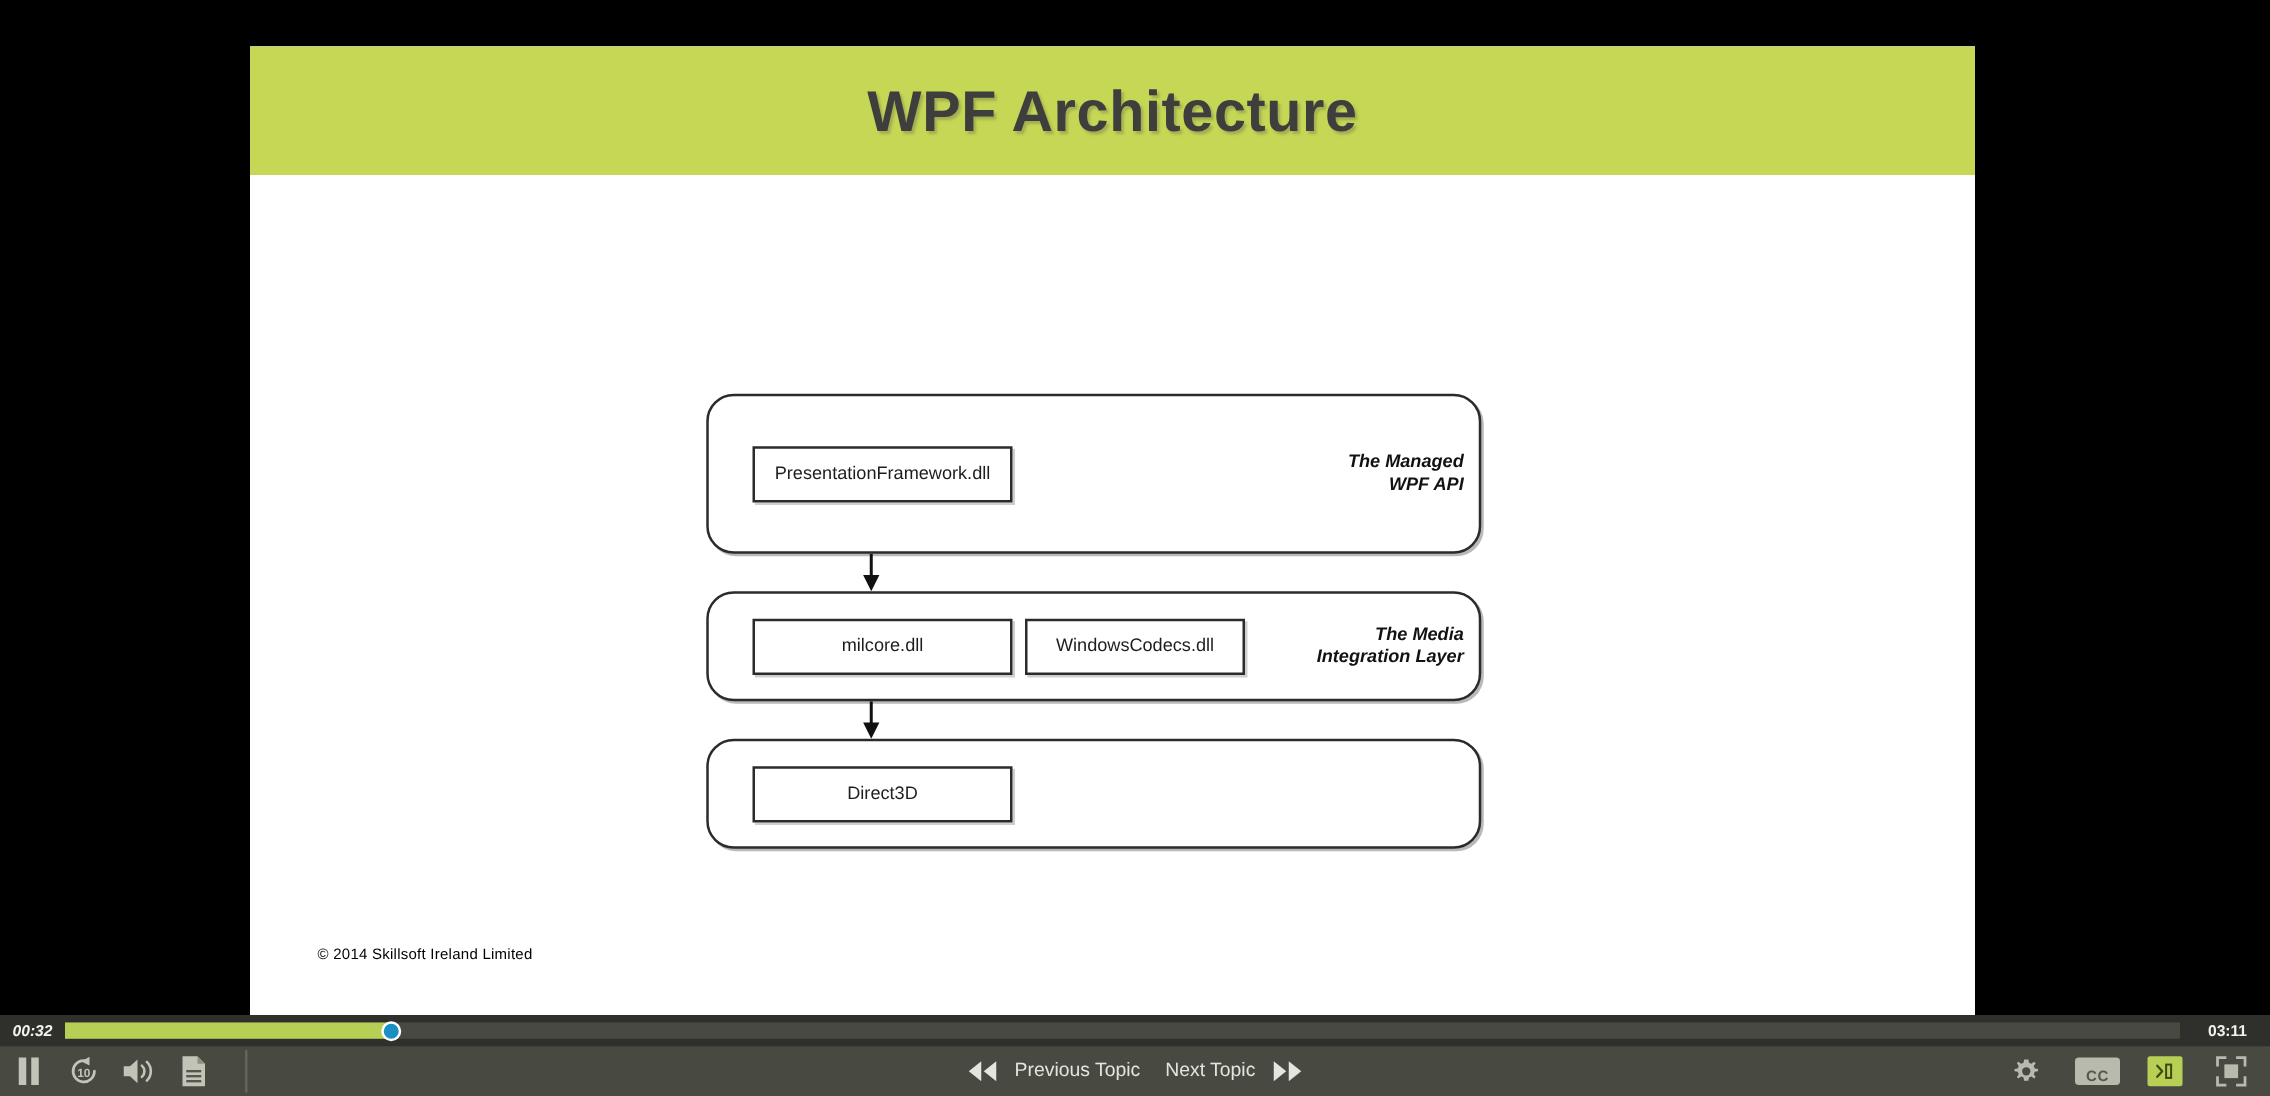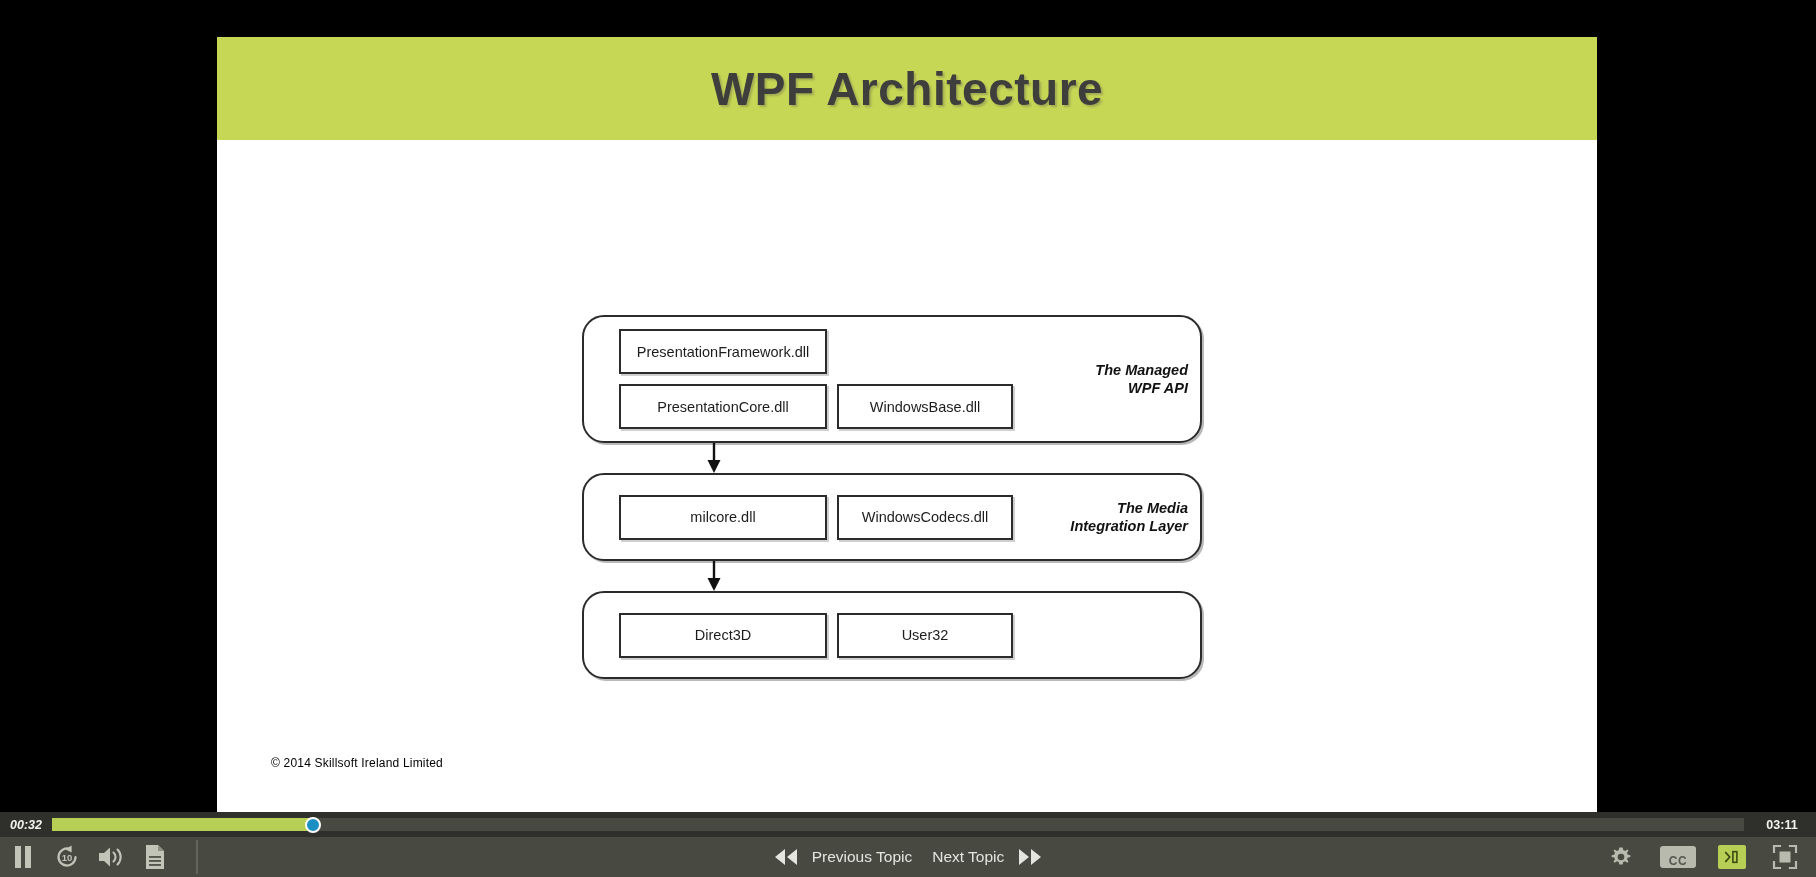--- a/index.html
+++ b/index.html
@@ -56,21 +56,21 @@
     display: flex; align-items: center; justify-content: center;
     flex: 0 0 auto;
   }
   .exit-x {
     color: #484940; font-size: 15px; font-weight: bold; line-height: 1;
   }
 
   
   .slide {
     position: absolute;
-    left: 217px; top: 37px;
+    left: 200px; top: 37px;
     width: 1380px; height: 775px;
     background: #ffffff;
     overflow: hidden;
   }
   .slide-banner {
     width: 100%; height: 103px;
     background: #c6d655;
     display: flex; align-items: center; justify-content: center;
   }
   .slide-title {
@@ -262,28 +262,20 @@
 
     <div class="slide-body">
 
       <div class="diagram">
 
         <div class="layer" style="height:128px;">
           <div class="layer-inner">
             <div class="layer-row">
               <div class="dll-box" style="width:208px;">
                 <span class="dll-label">PresentationFramework.dll</span>
-              </div>
-            </div>
-            <div class="layer-row">
-              <div class="dll-box w-wide" style="width:208px;">
-                <span class="dll-label">PresentationCore.dll</span>
-              </div>
-              <div class="dll-box w-wide">
-                <span class="dll-label">WindowsBase.dll</span>
               </div>
             </div>
           </div>
           <div class="layer-caption">The Managed
 WPF API</div>
         </div>
 
         <div class="arrow-wrap">
           <svg class="arrow" width="20" height="30" viewBox="0 0 20 30" aria-hidden="true">
             <line x1="10" y1="0" x2="10" y2="20" stroke="#111" stroke-width="2.4"></line>
@@ -312,23 +304,20 @@
             <polygon points="10,30 3.5,17 16.5,17" fill="#111"></polygon>
           </svg>
         </div>
 
         <div class="layer" style="height:88px;">
           <div class="layer-inner">
             <div class="layer-row">
               <div class="dll-box" style="width:208px;">
                 <span class="dll-label">Direct3D</span>
               </div>
-              <div class="dll-box w-wide">
-                <span class="dll-label">User32</span>
-              </div>
             </div>
           </div>
         </div>
 
       </div>
 
       <div class="copyright">© 2014 Skillsoft Ireland Limited</div>
     </div>
   </div>
 

